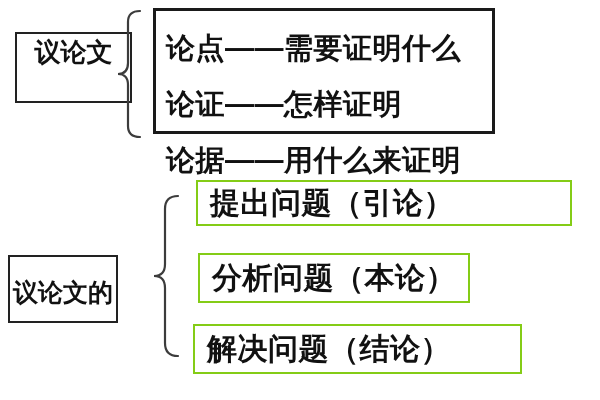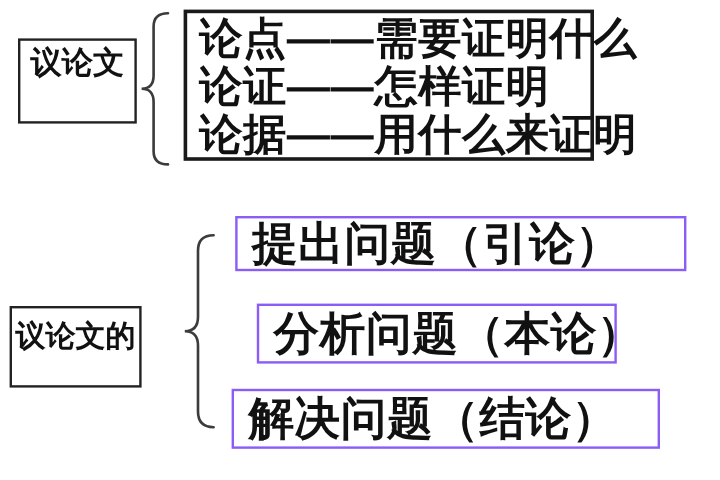--- a/index.html
+++ b/index.html
@@ -21,56 +21,57 @@
     position: absolute;
     background: #ffffff;
     box-sizing: border-box;
   }
   .label-box {
     border: 2px solid #222222;
     text-align: center;
   }
   .top-label-box {
     left: 15px; top: 32px;
-    width: 99px; height: 71px;
+    width: 117px; height: 71px;
     font-size: 26px;
     line-height: 31px;
     padding-top: 3px;
   }
   .bottom-label-box {
     left: 8px; top: 255px;
     width: 110px; height: 68px;
     font-size: 25px;
     line-height: 31px;
-    padding-top: 8px;
+    padding-top: 20px;
   }
   .content-box {
     left: 153px; top: 8px;
     width: 342px; height: 126px;
     border: 3px solid #1a1a1a;
     padding: 1px 0 0 10px;
   }
   .content-line {
-    font-size: 36px;
+    font-size: 29px;
     line-height: 40px;
     white-space: nowrap;
     letter-spacing: 0.5px;
+    margin-top: 16px;
   }
   .item-box {
-    border: 2px solid #8b5cf6;
-    font-size: 38px;
+    border: 2px solid #84cc16;
+    font-size: 30px;
     padding-left: 12px;
     display: flex;
     align-items: center;
     white-space: nowrap;
     letter-spacing: 0.5px;
   }
   .item-box-1 { left: 196px; top: 180px; width: 376px; height: 46px; }
-  .item-box-2 { left: 198px; top: 253px; width: 300px; height: 50px; margin-left: 16px; }
-  .item-box-3 { left: 193px; top: 324px; width: 357px; height: 50px; }
+  .item-box-2 { left: 198px; top: 253px; width: 272px; height: 50px; }
+  .item-box-3 { left: 193px; top: 324px; width: 329px; height: 50px; }
   .brace {
     position: absolute;
   }
   .brace-top    { left: 114px; top: 9px; }
   .brace-bottom { left: 150px; top: 194px; }
 </style>
 </head>
 <body>
 
 <div class="canvas">

